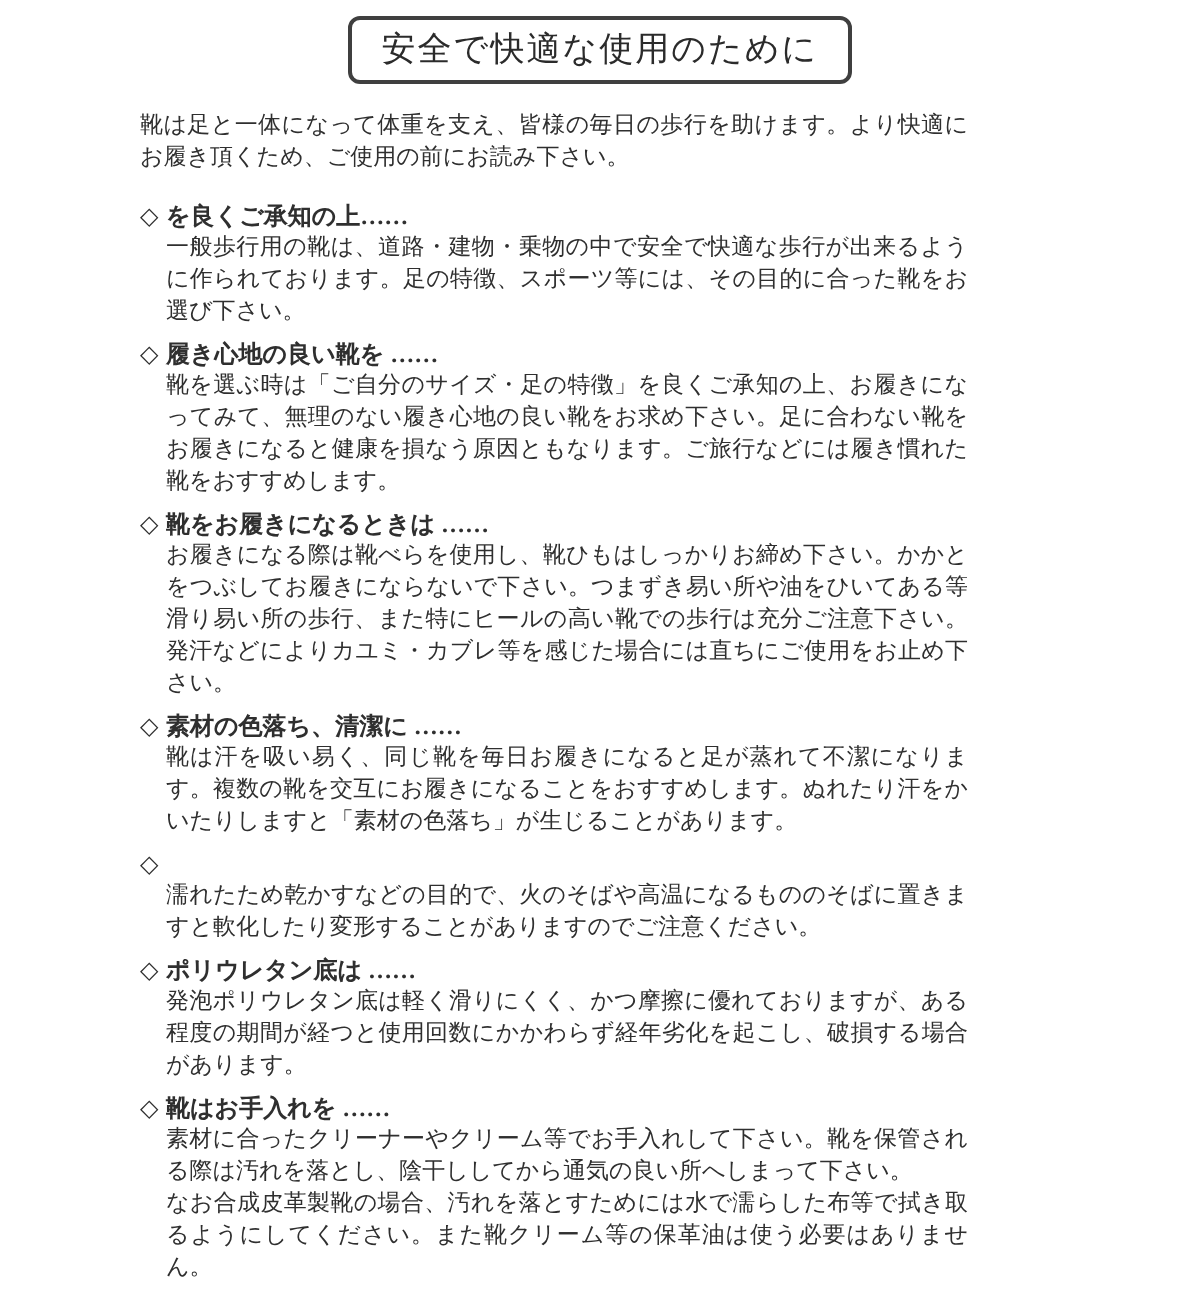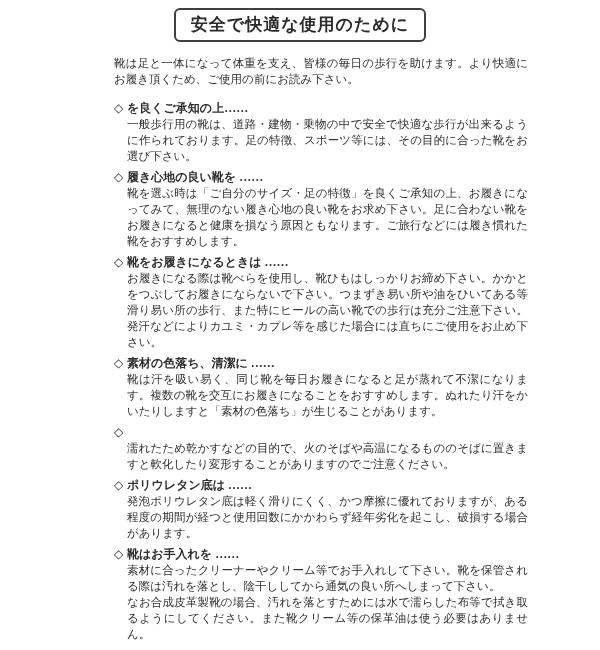--- a/index.html
+++ b/index.html
@@ -24,26 +24,26 @@
   .title-row {
     text-align: center;
     margin-bottom: 13px;
   }
   .title-box {
     display: inline-block;
     border: 2px solid #3f3f3f;
     border-radius: 6px;
     padding: 3px 15px 4px 15px;
     font-size: 17px;
-    font-weight: 700;
+    font-weight: 400;
     letter-spacing: 1px;
     color: #2b2b2b;
   }
   .content {
-    margin-left: 114px;
+    margin-left: 70px;
     width: 414px;
     font-size: 11.5px;
     line-height: 16px;
     font-weight: 500;
     text-align: justify;
   }
   .intro {
     margin: 0 0 13px 0;
   }
   .section {

